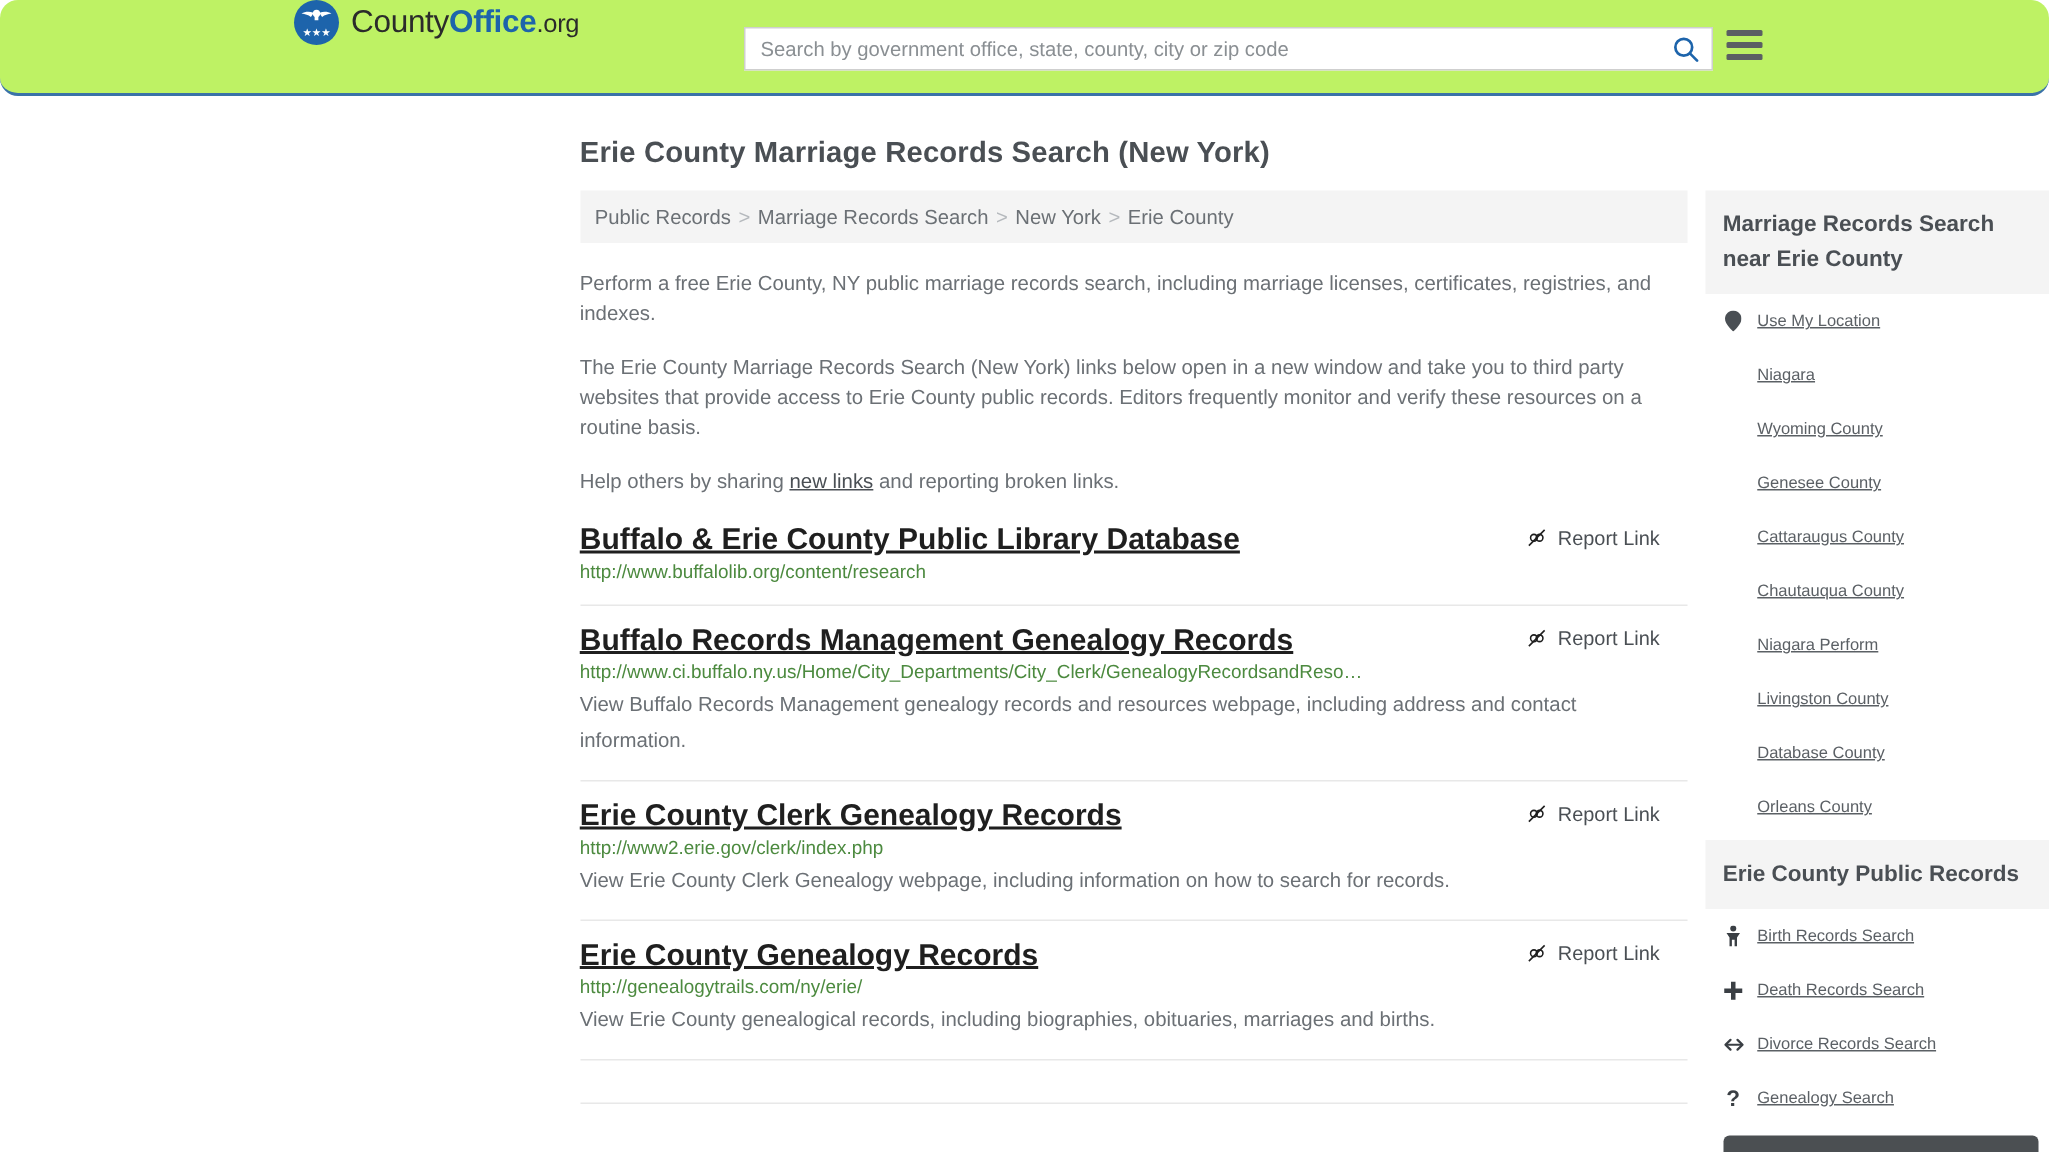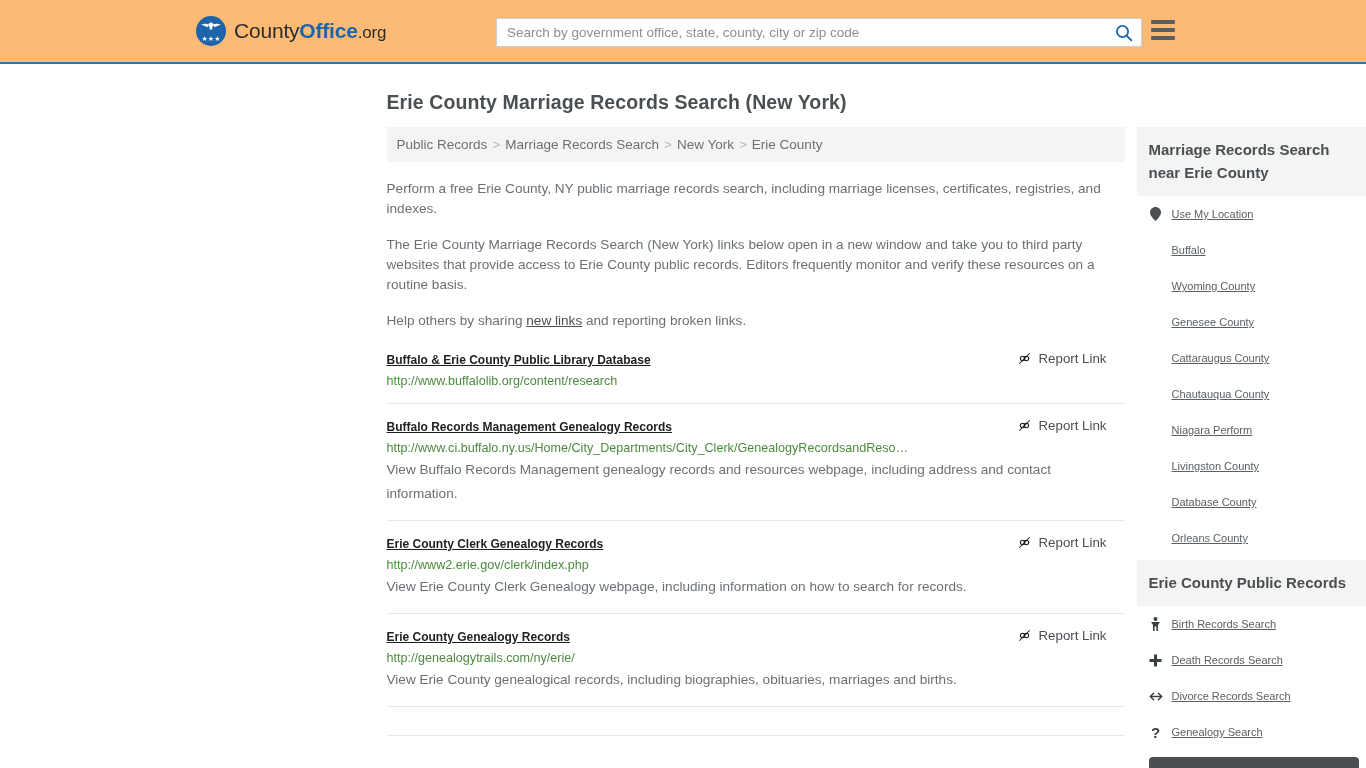--- a/index.html
+++ b/index.html
@@ -11,25 +11,26 @@
     height: 768px;
     overflow: hidden;
     background: #ffffff;
     font-family: "Liberation Sans", sans-serif;
     color: #555a5e;
   }
 
   
   .site-header {
     height: 62px;
-    background: #fdba74;
+    background: #bef264;
     border-bottom: 2px solid #3a72a8;
     display: flex;
-    align-items: center;
+    align-items: flex-start;
     position: relative;
+    border-radius: 12px;
   }
   .brand {
     display: flex;
     align-items: center;
     margin-left: 196px;
     text-decoration: none;
   }
   .brand-logo {
     width: 30px;
     height: 30px;
@@ -181,21 +182,21 @@
     position: relative;
   }
   .result + .result { padding-top: 14px; }
   .result:first-child { padding-top: 0; }
   .result-head {
     display: flex;
     align-items: flex-start;
     justify-content: space-between;
   }
   .result-title {
-    font-size: 12px;
+    font-size: 20px;
     font-weight: bold;
     color: #1f1f1f;
     text-decoration: underline;
     cursor: pointer;
     line-height: 18px;
   }
   .report-link {
     display: flex;
     align-items: flex-start;
     gap: 7px;
@@ -392,21 +393,21 @@
             <li>
               <span class="side-icon">
                 <svg width="11" height="14" viewBox="0 0 11 14" xmlns="http://www.w3.org/2000/svg" aria-hidden="true">
                   <path d="M5.5 0 C2.46 0 0 2.46 0 5.5 C0 9.3 5.5 14 5.5 14 C5.5 14 11 9.3 11 5.5 C11 2.46 8.54 0 5.5 0 Z" fill="#4a4f54"></path>
                 </svg>
               </span>
               <a href="#">Use My Location</a>
             </li>
             <li>
               <span class="side-icon"></span>
-              <a href="#">Buffalo</a>
+              <a href="#">Niagara</a>
             </li>
             <li>
               <span class="side-icon"></span>
               <a href="#">Wyoming County</a>
             </li>
             <li>
               <span class="side-icon"></span>
               <a href="#">Genesee County</a>
             </li>
             <li>

